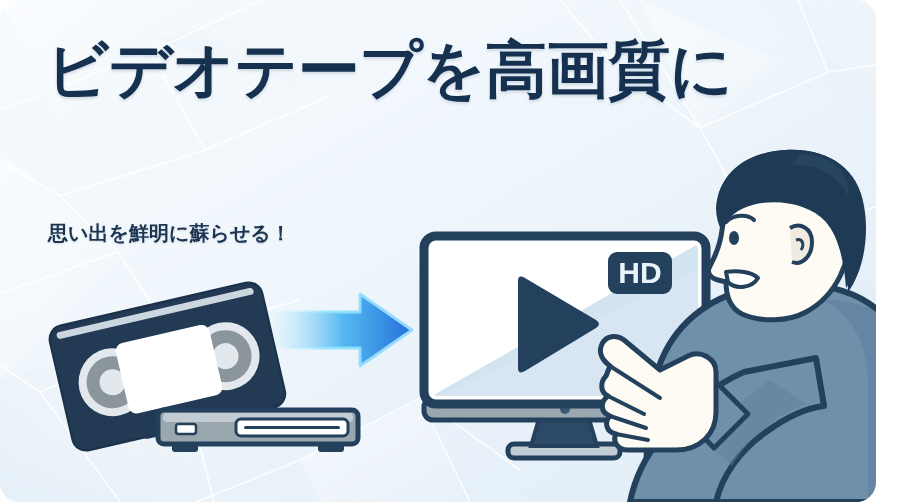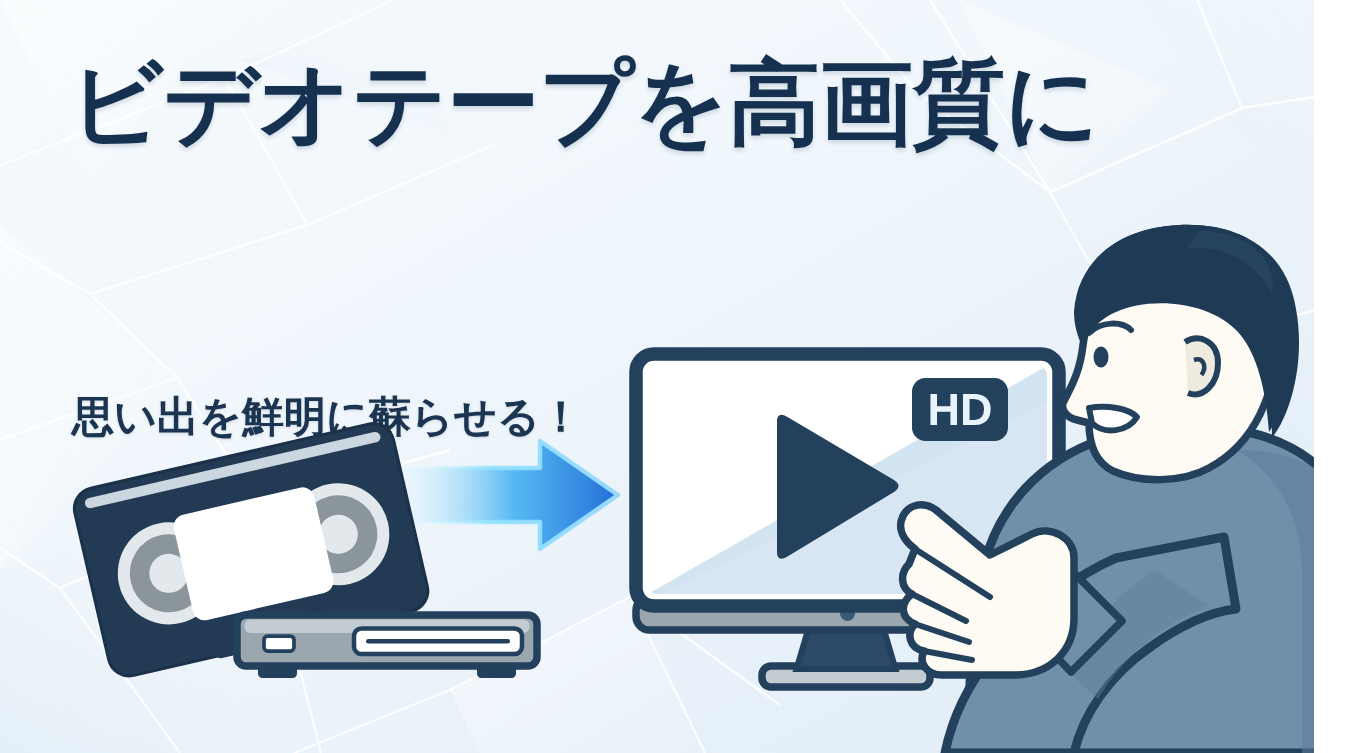--- a/index.html
+++ b/index.html
@@ -2,39 +2,39 @@
 <html><head>
 <meta charset="utf-8">
 <style>
   html,body{margin:0;padding:0;background:#fff;}
   #stage{
     position:relative;
     width:876px;height:502px;
     overflow:hidden;
     font-family:"Liberation Sans","DejaVu Sans",sans-serif;
     background:linear-gradient(150deg,#f4f9fc 0%,#eef5fa 42%,#e6f0f8 72%,#dfebf6 100%);
+    border-radius:20px;
   }
   #bgpoly{position:absolute;inset:0;width:900px;height:502px;}
   .layer{position:absolute;inset:0;width:900px;height:502px;}
 
   
   #headline{
     position:absolute;left:46px;top:38px;
     line-height:1.02;
     letter-spacing:-0.5px;
     color:#15314f;
     font-weight:700;
     text-shadow:0 2px 3px rgba(30,60,100,.16);
   }
   .hl-line{display:block;font-size:62px;white-space:nowrap;}
   #subtitle{
     position:absolute;left:48px;top:220px;
-    font-size:28px;font-weight:700;color:#1b3450;white-space:nowrap;
+    font-size:20px;font-weight:700;color:#1b3450;white-space:nowrap;
     text-shadow:0 1px 2px rgba(30,60,100,.16);
-    margin-top:39px;
   }
 </style>
 </head>
 <body>
 
 <div id="stage">
 
   <svg id="bgpoly" viewBox="0 0 900 502" preserveAspectRatio="none">
     <defs>
       <linearGradient id="bgGrad" x1="0" y1="0" x2="1" y2="1">

